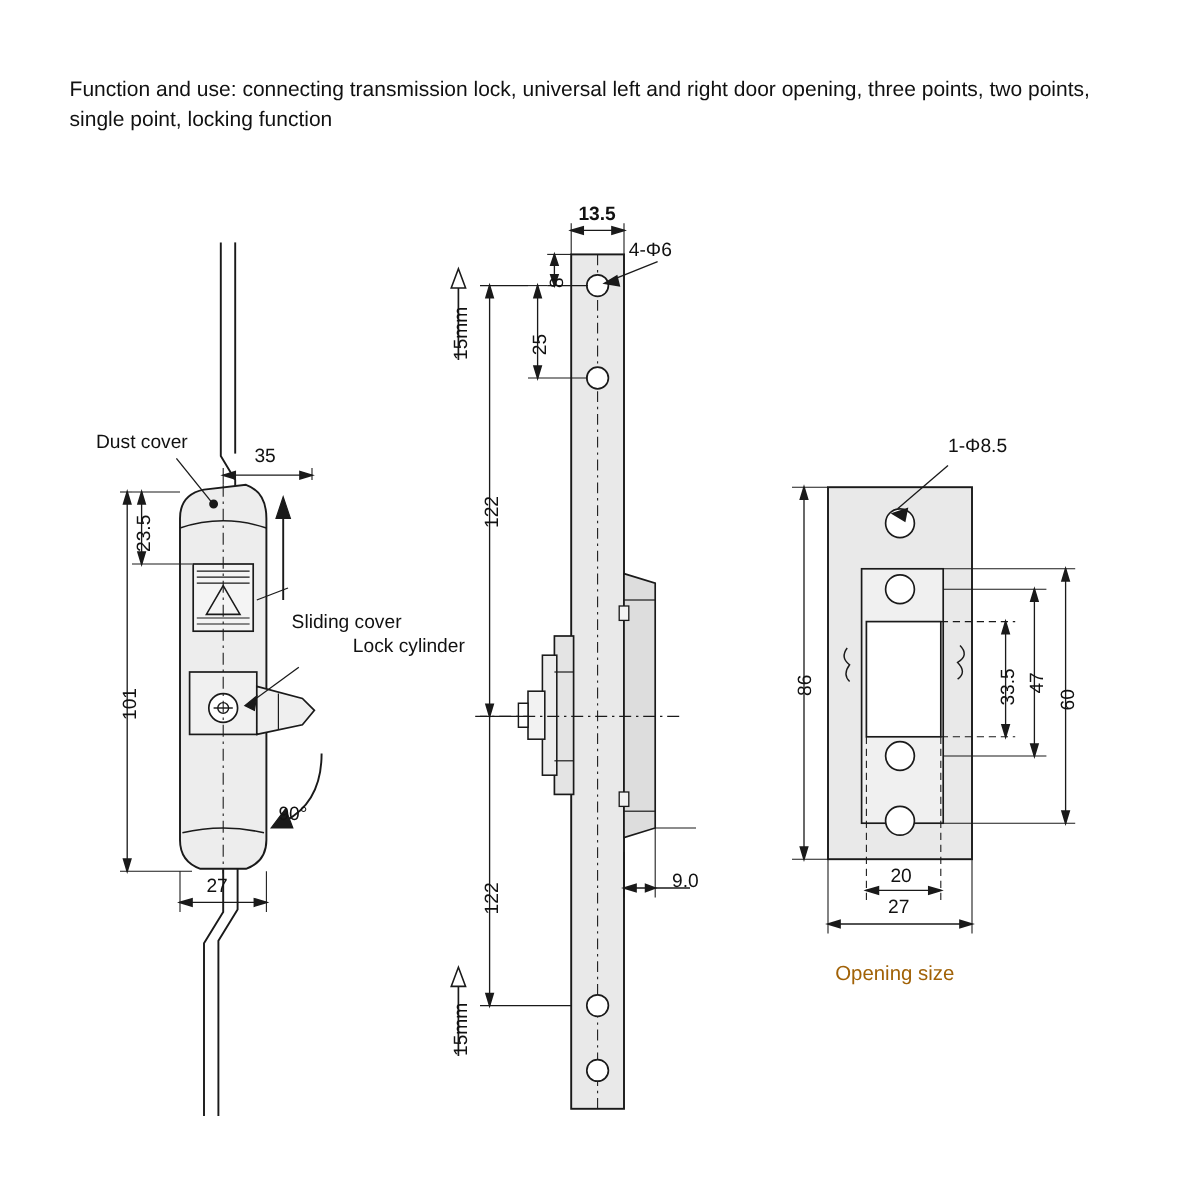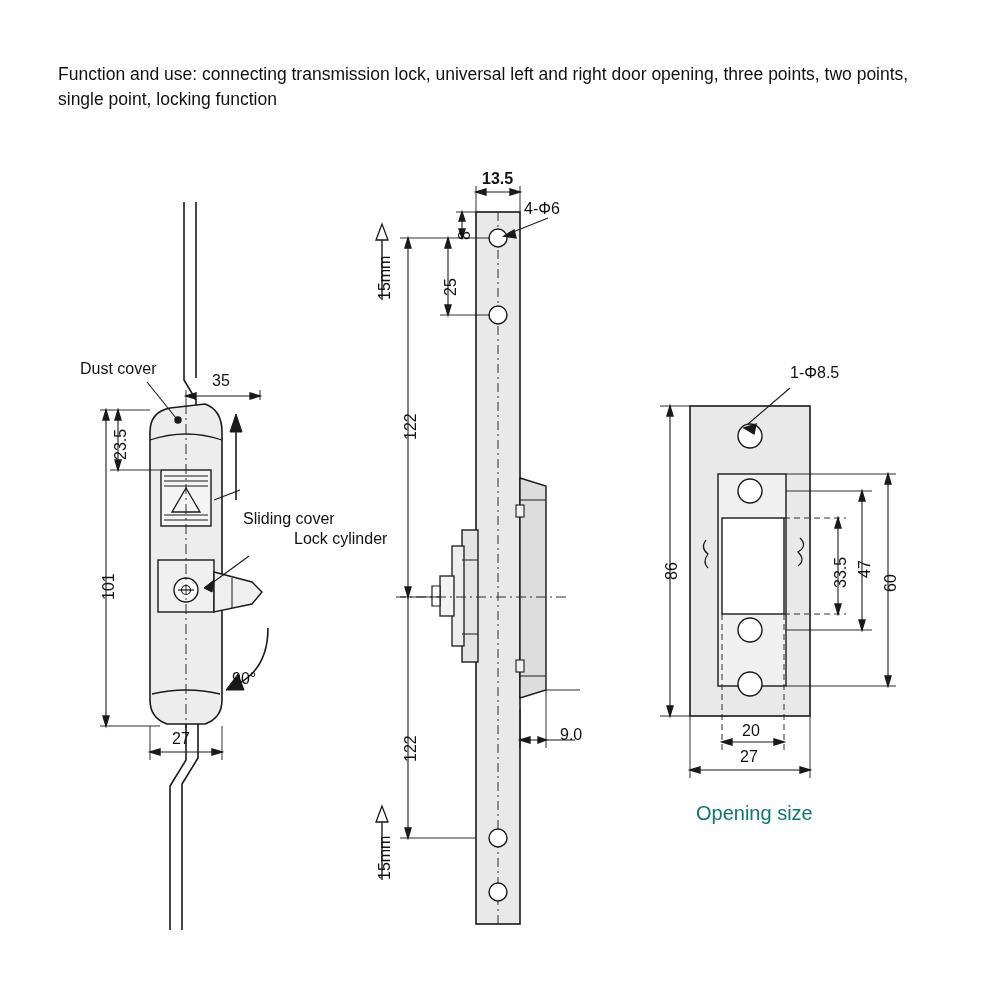--- a/index.html
+++ b/index.html
@@ -15,21 +15,21 @@
   .hdr{
     position:absolute;left:58px;top:62px;width:890px;
     font-size:17.5px;line-height:25px;color:#111;
   }
   .lbl{position:absolute;font-size:16px;color:#111;white-space:nowrap;}
   .vert{
     position:absolute;font-size:16px;color:#111;white-space:nowrap;
     transform:rotate(-90deg);transform-origin:left top;
   }
   svg{position:absolute;left:0;top:0;}
-  .op-size{position:absolute;font-size:20px;color:#0f766e;}
+  .op-size{position:absolute;font-size:17px;color:#a16207;}
 </style>
 </head>
 <body>
 
 <div class="stage">
 
   <div class="hdr">Function and use: connecting transmission lock, universal left and right door opening, three points, two points, single point, locking function</div>
 
   <svg width="1000" height="982">
     <g stroke="#1a1a1a" fill="none" stroke-width="1.4">

